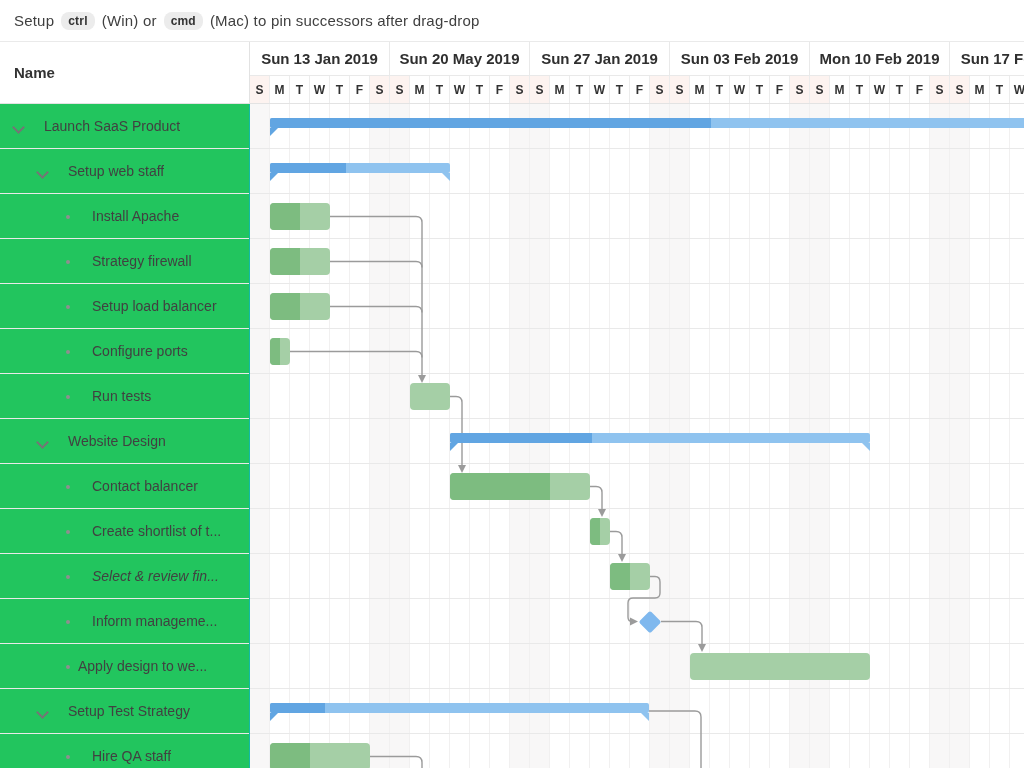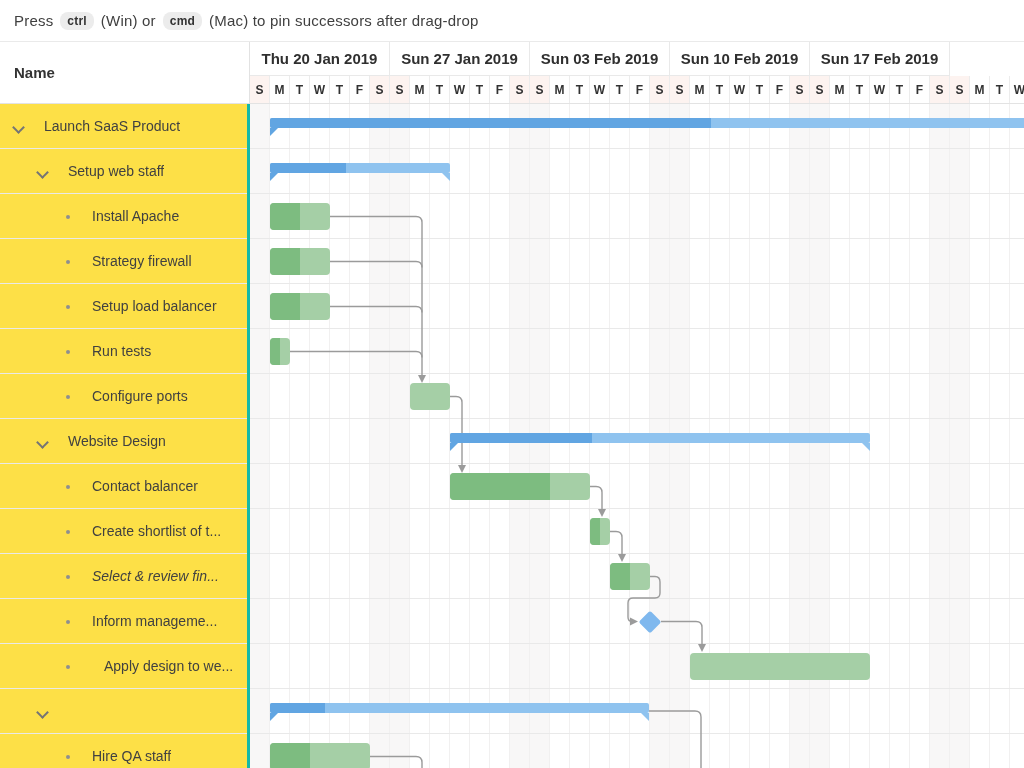--- a/index.html
+++ b/index.html
@@ -21,22 +21,22 @@
              border-bottom:1px solid #e3e3e3; }
   .weeks { position:absolute; left:0; top:0; height:34px; display:flex; }
   .week-cell { width:140px; height:34px; flex:0 0 140px; border-right:1px solid #e9e9e9; border-bottom:1px solid #e9e9e9;
                display:flex; align-items:center; justify-content:center; font-size:15px; font-weight:600; color:#2f2f2f; white-space:nowrap; }
   .days { position:absolute; left:0; top:34px; height:28px; display:flex; }
   .day-cell { width:20px; height:28px; flex:0 0 20px; border-right:1px solid #ececec;
               display:flex; align-items:center; justify-content:center; font-size:12px; font-weight:700; color:#333; }
   .day-cell.weekend { background:var(--weekend-head); }
 
   
-  .names { position:absolute; left:0; top:104px; width:250px; height:664px; background:#fde047;
-           border-right:3px solid #14b8a6; overflow:hidden; }
+  .names { position:absolute; left:0; top:104px; width:250px; height:664px; background:#22c55e;
+           border-right:1px solid #14b8a6; overflow:hidden; }
   .name-row { position:relative; width:100%; height:45px; border-bottom:1px solid #e9e9e9;
               font-size:14px; font-weight:500; color:#414141; }
   .name-row .label { position:absolute; top:0; line-height:44px; white-space:nowrap; overflow:hidden; max-width:160px; }
   .chev { position:absolute; top:19px; width:9px; height:9px; }
   .chev::before { content:""; position:absolute; left:0; top:0; width:7px; height:7px;
                   border-right:2px solid #757575; border-bottom:2px solid #757575; transform:rotate(45deg); }
   .bullet { position:absolute; top:21px; width:4px; height:4px; border-radius:50%; background:#8f8f8f; }
 
   .chart { position:absolute; left:250px; top:104px; width:774px; height:664px; overflow:hidden; background:#fff; }
   .col { position:absolute; top:0; height:664px; width:20px; border-right:1px solid #f1f0f0; }
@@ -55,37 +55,38 @@
   .tab.dark { border-top-color:var(--blue-dark); }
   .milestone { position:absolute; width:16px; height:16px; border-radius:2px; background:var(--diamond);
                transform:rotate(45deg); }
 </style>
 </head>
 <body>
 
 <div class="gantt">
 
   <div class="toolbar">
-    <span>Press</span>
+    <span>Setup</span>
     <kbd>ctrl</kbd>
     <span>(Win) or</span>
     <kbd>cmd</kbd>
     <span>(Mac) to pin successors after drag-drop</span>
   </div>
 
   <div class="name-head">
     <span>Name</span>
   </div>
 
   <div class="tl-head">
     <div class="weeks" id="weeks">
-        <div class="week-cell">Thu 20 Jan 2019</div>
+        <div class="week-cell">Sun 13 Jan 2019</div>
+        <div class="week-cell">Sun 20 May 2019</div>
         <div class="week-cell">Sun 27 Jan 2019</div>
         <div class="week-cell">Sun 03 Feb 2019</div>
-        <div class="week-cell">Sun 10 Feb 2019</div>
+        <div class="week-cell">Mon 10 Feb 2019</div>
         <div class="week-cell">Sun 17 Feb 2019</div>
       </div>
     <div class="days" id="days">
         <div class="day-cell weekend">S</div>
         <div class="day-cell">M</div>
         <div class="day-cell">T</div>
         <div class="day-cell">W</div>
         <div class="day-cell">T</div>
         <div class="day-cell">F</div>
         <div class="day-cell weekend">S</div>
@@ -140,25 +141,25 @@
       <div class="name-row">
         <div class="bullet" style="left: 66px;"></div>
         <div class="label" style="left: 92px;">Strategy firewall</div>
       </div>
       <div class="name-row">
         <div class="bullet" style="left: 66px;"></div>
         <div class="label" style="left: 92px;">Setup load balancer</div>
       </div>
       <div class="name-row">
         <div class="bullet" style="left: 66px;"></div>
+        <div class="label" style="left: 92px;">Configure ports</div>
+      </div>
+      <div class="name-row">
+        <div class="bullet" style="left: 66px;"></div>
         <div class="label" style="left: 92px;">Run tests</div>
-      </div>
-      <div class="name-row">
-        <div class="bullet" style="left: 66px;"></div>
-        <div class="label" style="left: 92px;">Configure ports</div>
       </div>
       <div class="name-row">
         <div class="chev" style="left: 38px;"></div>
         <div class="label" style="left: 68px;">Website Design</div>
       </div>
       <div class="name-row">
         <div class="bullet" style="left: 66px;"></div>
         <div class="label" style="left: 92px;">Contact balancer</div>
       </div>
       <div class="name-row">
@@ -168,24 +169,25 @@
       <div class="name-row">
         <div class="bullet" style="left: 66px;"></div>
         <div class="label" style="left: 92px; font-style: italic;">Select &amp; review fin...</div>
       </div>
       <div class="name-row">
         <div class="bullet" style="left: 66px;"></div>
         <div class="label" style="left: 92px;">Inform manageme...</div>
       </div>
       <div class="name-row">
         <div class="bullet" style="left: 66px;"></div>
-        <div class="label" style="left: 104px;">Apply design to we...</div>
+        <div class="label" style="left: 78px;">Apply design to we...</div>
       </div>
       <div class="name-row">
         <div class="chev" style="left: 38px;"></div>
+        <div class="label" style="left: 68px;">Setup Test Strategy</div>
       </div>
       <div class="name-row">
         <div class="bullet" style="left: 66px;"></div>
         <div class="label" style="left: 92px;">Hire QA staff</div>
       </div>
     </div>
 
   <div class="chart" id="chart">
       <div class="col weekend" style="left: 0px;"></div>
       <div class="col" style="left: 20px;"></div>

